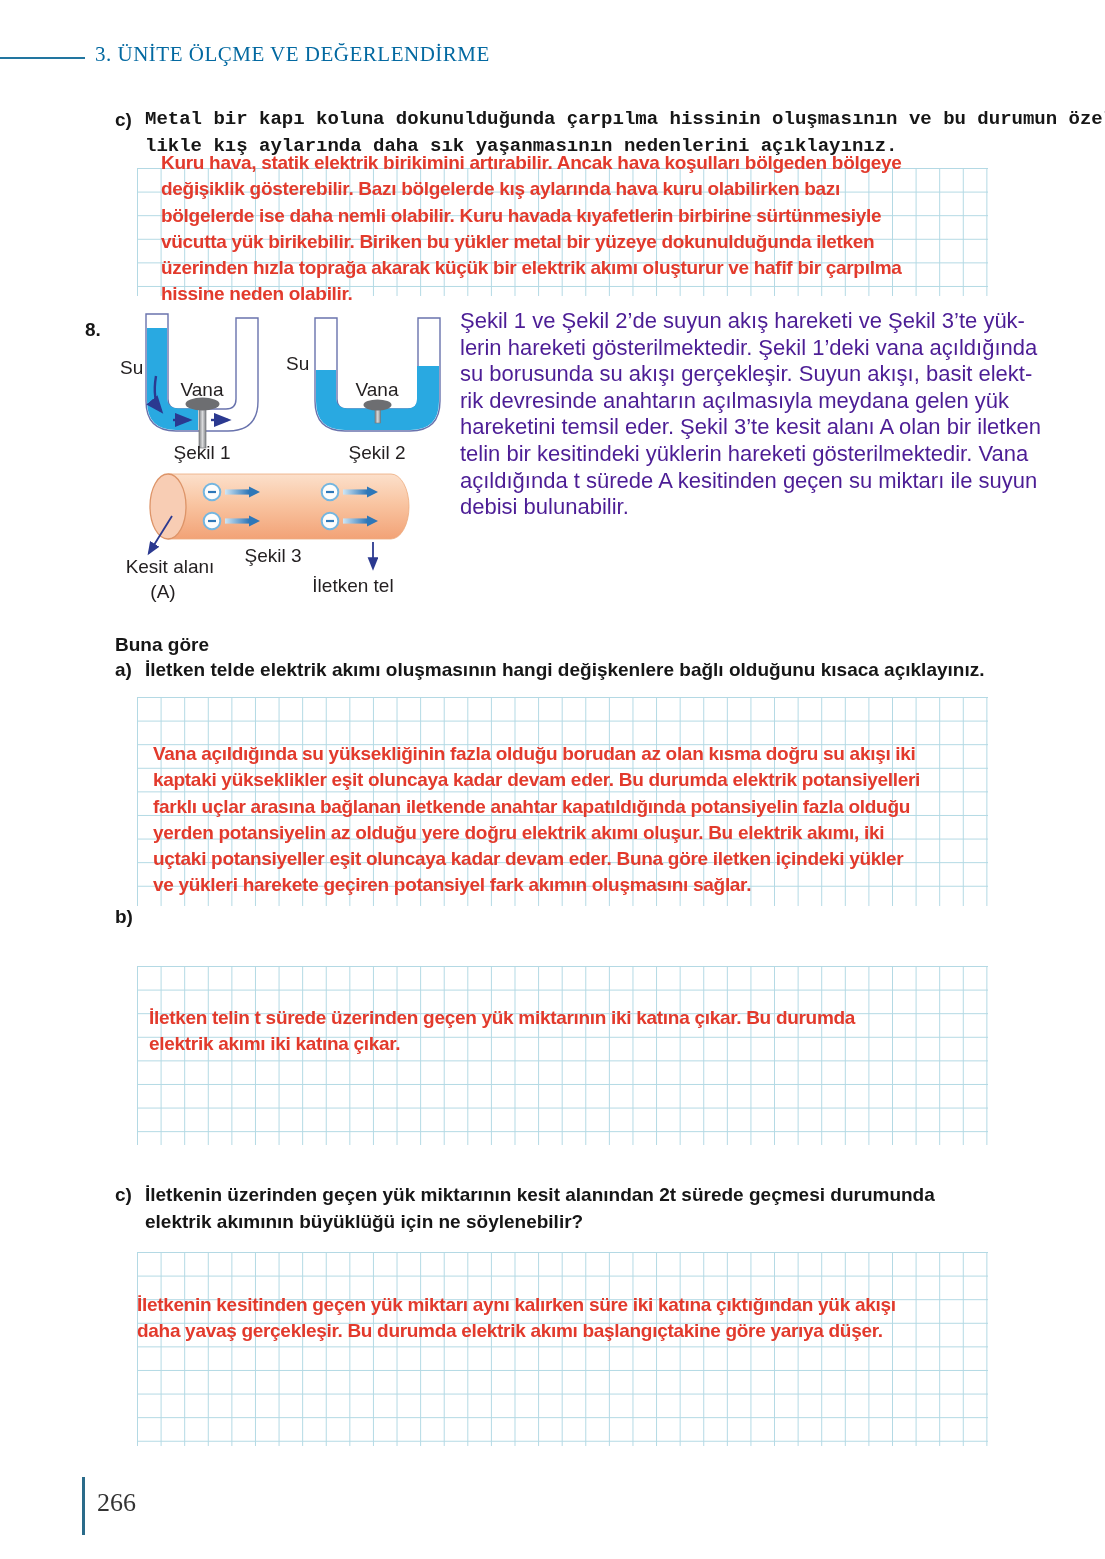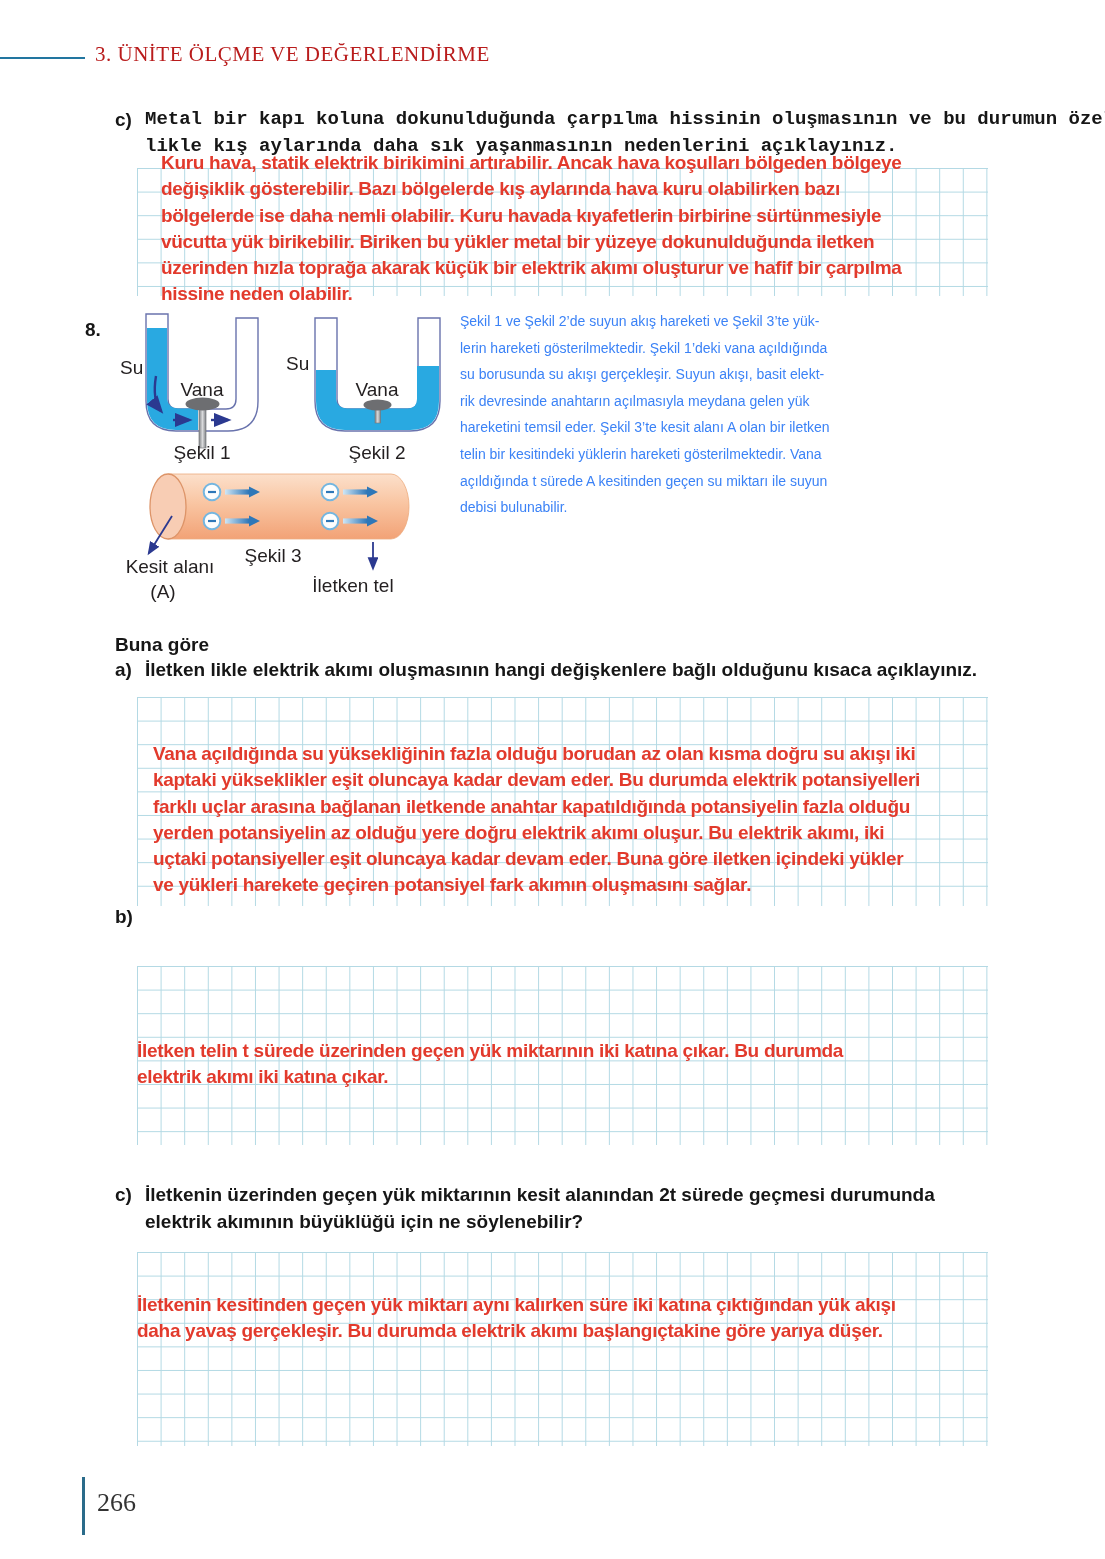--- a/index.html
+++ b/index.html
@@ -2,25 +2,25 @@
 <html><head>
 <meta charset="utf-8">
 <style>
   html,body{margin:0;padding:0;background:#ffffff;}
   #page{position:relative;width:1105px;height:1559px;background:#fff;overflow:hidden;
         font-family:"Liberation Sans",sans-serif;color:#1a1a1a;}
   .abs{position:absolute;}
   
   .hdr-rule{left:0;top:57px;width:85px;height:2px;background:#2276a0;}
   .hdr-title{left:95px;top:42px;font-family:"Liberation Serif",serif;font-size:21px;
-             color:#b91c1c;letter-spacing:.5px;white-space:pre;}
+             color:#0369a1;letter-spacing:.5px;white-space:pre;}
   
   .q{font-weight:bold;font-size:19px;line-height:27px;color:#161616;white-space:pre;}
   
-  .body-text{font-size:14px;line-height:26.6px;color:#3b82f6;white-space:pre;}
+  .body-text{font-size:22px;line-height:26.6px;color:#4c1d95;white-space:pre;}
   
   .red{font-weight:bold;font-size:19px;line-height:26.3px;color:#e23a2c;
        letter-spacing:-0.3px;white-space:pre;}
   
   .grid-bg{background-image:
       linear-gradient(to bottom,#b3d9e4 1px,transparent 1px),
       linear-gradient(to right,#b3d9e4 1px,transparent 1px);
       background-size:23.6px 23.6px;}
   
   .pg-bar{left:82px;top:1477px;width:3px;height:58px;background:#2a6b8a;}
@@ -131,32 +131,32 @@
     <text x="55" y="132" text-anchor="middle">(A)</text>
     <text x="165" y="96" text-anchor="middle">Şekil 3</text>
 
     <line x1="265" y1="76" x2="265" y2="102" stroke="#2b3990" stroke-width="1.8" marker-end="url(#mA3)"></line>
     <text x="245" y="126" text-anchor="middle">İletken tel</text>
   </svg>
 
   <div class="abs q" style="left:115px;top:614px;margin-top:17px;">Buna göre</div>
 
   <div class="abs q" style="left:115px;top:656px;">a)</div>
-  <div class="abs q" style="left:145px;top:656px;">İletken likle elektrik akımı oluşmasının hangi değişkenlere bağlı olduğunu kısaca açıklayınız.</div>
+  <div class="abs q" style="left:145px;top:656px;">İletken telde elektrik akımı oluşmasının hangi değişkenlere bağlı olduğunu kısaca açıklayınız.</div>
   <div class="abs grid-bg" style="left:137px;top:697px;width:851px;height:209px;"></div>
   <div class="abs red" style="left:137px;top:741px;margin-left:16px;">Vana açıldığında su yüksekliğinin fazla olduğu borudan az olan kısma doğru su akışı iki
 kaptaki yükseklikler eşit oluncaya kadar devam eder. Bu durumda elektrik potansiyelleri
 farklı uçlar arasına bağlanan iletkende anahtar kapatıldığında potansiyelin fazla olduğu
 yerden potansiyelin az olduğu yere doğru elektrik akımı oluşur. Bu elektrik akımı, iki
 uçtaki potansiyeller eşit oluncaya kadar devam eder. Buna göre iletken içindeki yükler
 ve yükleri harekete geçiren potansiyel fark akımın oluşmasını sağlar.</div>
 
   <div class="abs q" style="left:115px;top:903px;">b)</div>
   <div class="abs grid-bg" style="left:137px;top:966px;width:851px;height:179px;"></div>
-  <div class="abs red" style="left:137px;top:1005px;margin-top:33px;">İletken telin t sürede üzerinden geçen yük miktarının iki katına çıkar. Bu durumda
+  <div class="abs red" style="left:149px;top:1005px;">İletken telin t sürede üzerinden geçen yük miktarının iki katına çıkar. Bu durumda
 elektrik akımı iki katına çıkar.</div>
 
   <div class="abs q" style="left:115px;top:1181px;">c)</div>
   <div class="abs q" style="left:145px;top:1181px;">İletkenin üzerinden geçen yük miktarının kesit alanından 2t sürede geçmesi durumunda
 elektrik akımının büyüklüğü için ne söylenebilir?</div>
   <div class="abs grid-bg" style="left:137px;top:1252px;width:851px;height:194px;"></div>
   <div class="abs red" style="left:137px;top:1292px;">İletkenin kesitinden geçen yük miktarı aynı kalırken süre iki katına çıktığından yük akışı
 daha yavaş gerçekleşir. Bu durumda elektrik akımı başlangıçtakine göre yarıya düşer.</div>
 
   <div class="abs pg-bar"></div>

